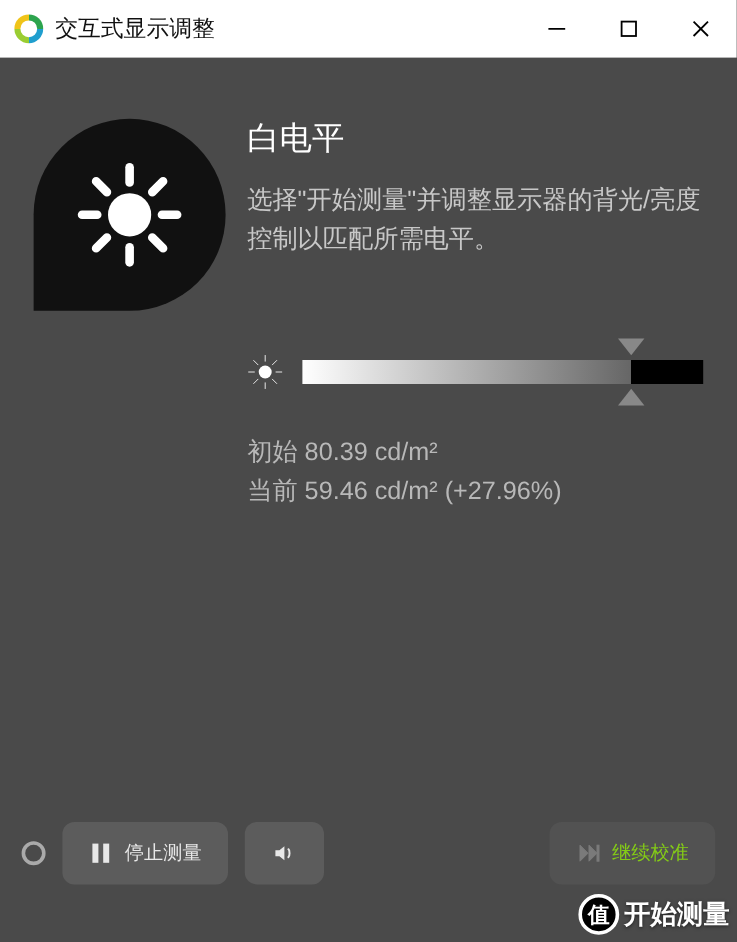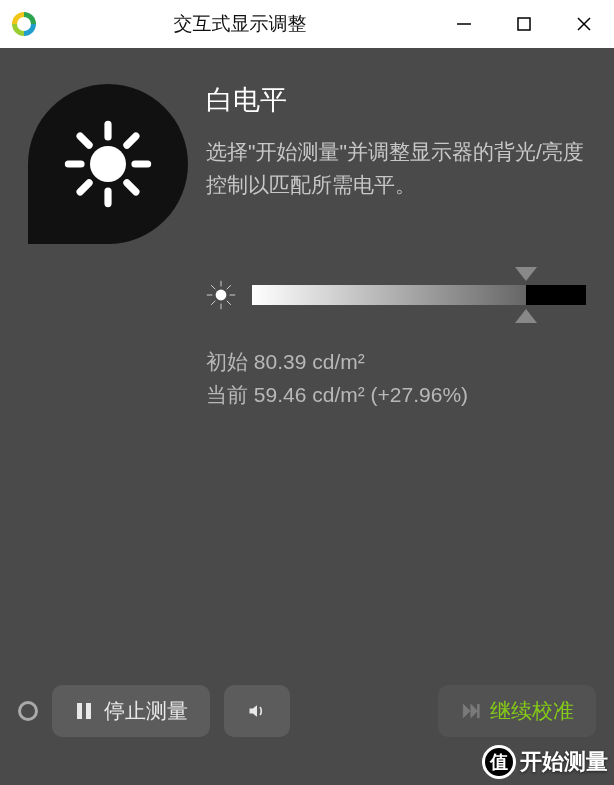--- a/index.html
+++ b/index.html
@@ -10,21 +10,20 @@
     font-family: "Microsoft YaHei", "PingFang SC", sans-serif;
     overflow: hidden;
     position: relative;
   }
   .titlebar {
     height: 48px;
     background: #ffffff;
     display: flex;
     align-items: center;
     padding-left: 12px;
-    text-align: center;
   }
   .app-icon {
     width: 24px; height: 24px;
     margin-right: 10px;
     border-radius: 50%;
     background: conic-gradient(#2da44e 0 90deg, #1f9ece 90deg 180deg, #9acd32 180deg 270deg, #f0c419 270deg 360deg);
     position: relative;
     overflow: hidden;
   }
   .app-icon::after{
@@ -52,20 +51,21 @@
   .win-btn svg { width: 16px; height: 16px; stroke: #000; stroke-width: 1.5; fill: none; }
   .content {
     padding: 30px 28px 0 28px;
     color: #d0d0d0;
     position: relative;
     height: calc(100% - 48px);
   }
   .header-row {
     display: flex;
     gap: 18px;
+    margin-top: 15px;
   }
   .bright-badge {
     width: 160px; height: 160px;
     background: #111;
     border-radius: 50% 50% 50% 0;
     flex-shrink: 0;
     display:flex;align-items:center;justify-content:center;
     margin-top: 6px;
   }
   .sun-lg { width: 90px; height: 90px; }
@@ -145,21 +145,21 @@
   }
   .btn {
     background: #5c5c5c;
     border-radius: 10px;
     height: 52px;
     display:flex;
     align-items:center;
     justify-content:center;
     gap: 10px;
     color: #e8e8e8;
-    font-size: 21px;
+    font-size: 16px;
     padding: 0 22px;
   }
   .btn.disabled {
     background: #525252;
     color: #84cc16;
   }
   .btn.disabled svg { stroke: #7a7a7a; fill: #7a7a7a; }
   .btn.icon-only { width: 66px; padding: 0; }
   .btn svg { width: 20px; height: 20px; }
   .flex-spacer{flex:1;}

